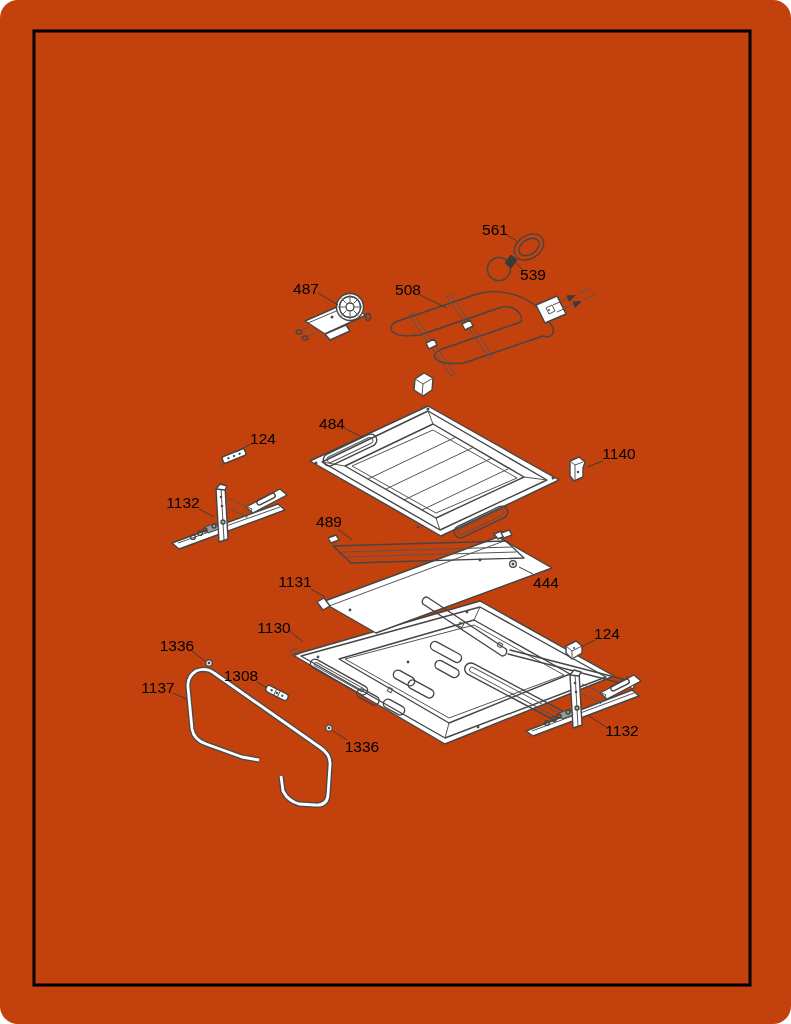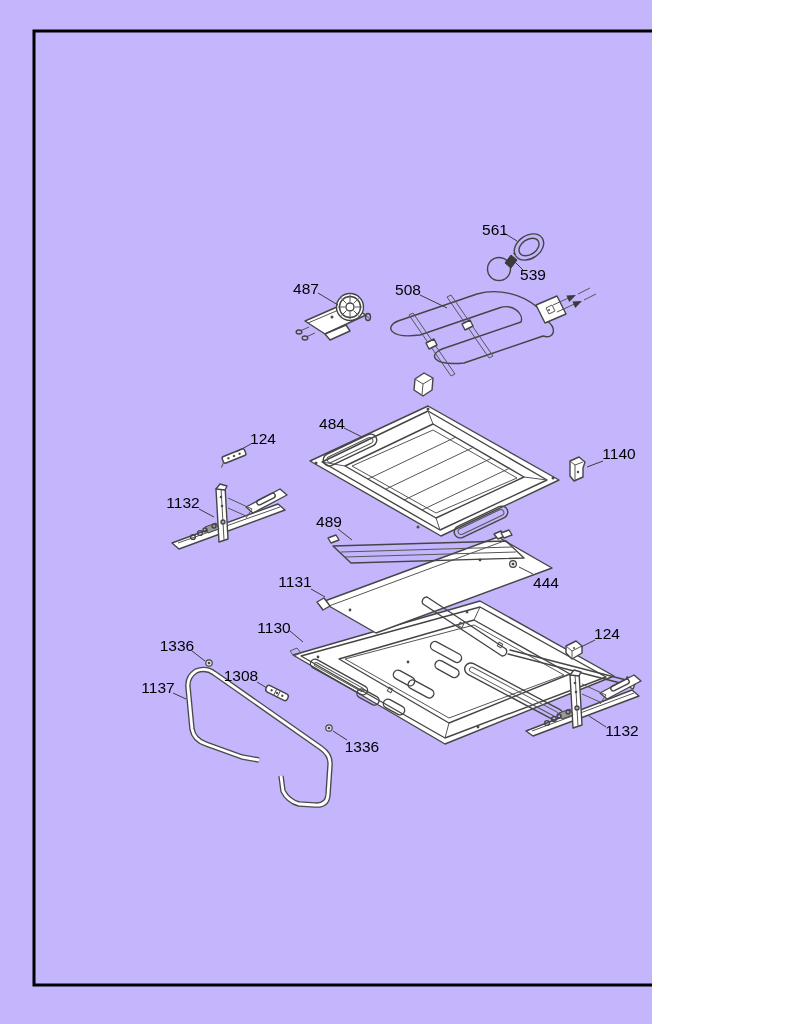--- a/index.html
+++ b/index.html
@@ -1,17 +1,17 @@
 <!DOCTYPE html>
 <html><head>
 <meta charset="utf-8">
 <style>
   html,body{margin:0;padding:0;background:#ffffff;}
-  .page{position:relative;width:652px;height:1024px;background:#c4b5fd;overflow:hidden;
-        font-family:"Liberation Sans", sans-serif;}
+  .page{position:relative;width:791px;height:1024px;background:#c2410c;overflow:hidden;
+        font-family:"Liberation Sans", sans-serif;border-radius:18px;}
   svg{position:absolute;left:0;top:0;}
   .part{stroke:#454545;stroke-width:1.4;fill:none;stroke-linejoin:round;stroke-linecap:round;}
   .partfill{stroke:#454545;stroke-width:1.4;fill:#ffffff;stroke-linejoin:round;}
   .thin{stroke:#565656;stroke-width:1;fill:none;}
   .leader{stroke:#3d3d3d;stroke-width:1;fill:none;}
   .callout{font-family:"Liberation Sans", sans-serif;font-size:15.5px;fill:#000;text-anchor:middle;}
   .dot{fill:#4a4a4a;stroke:none;}
 </style>
 </head>
 <body>

